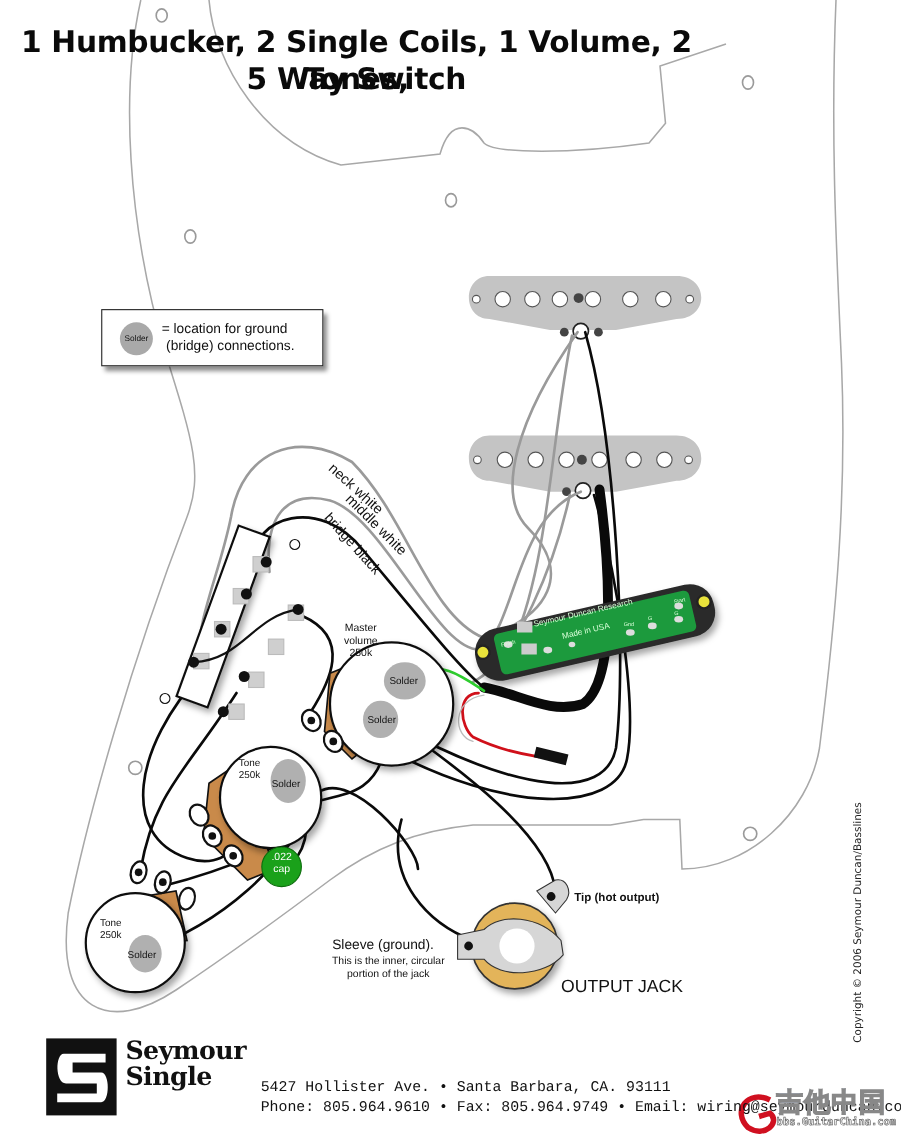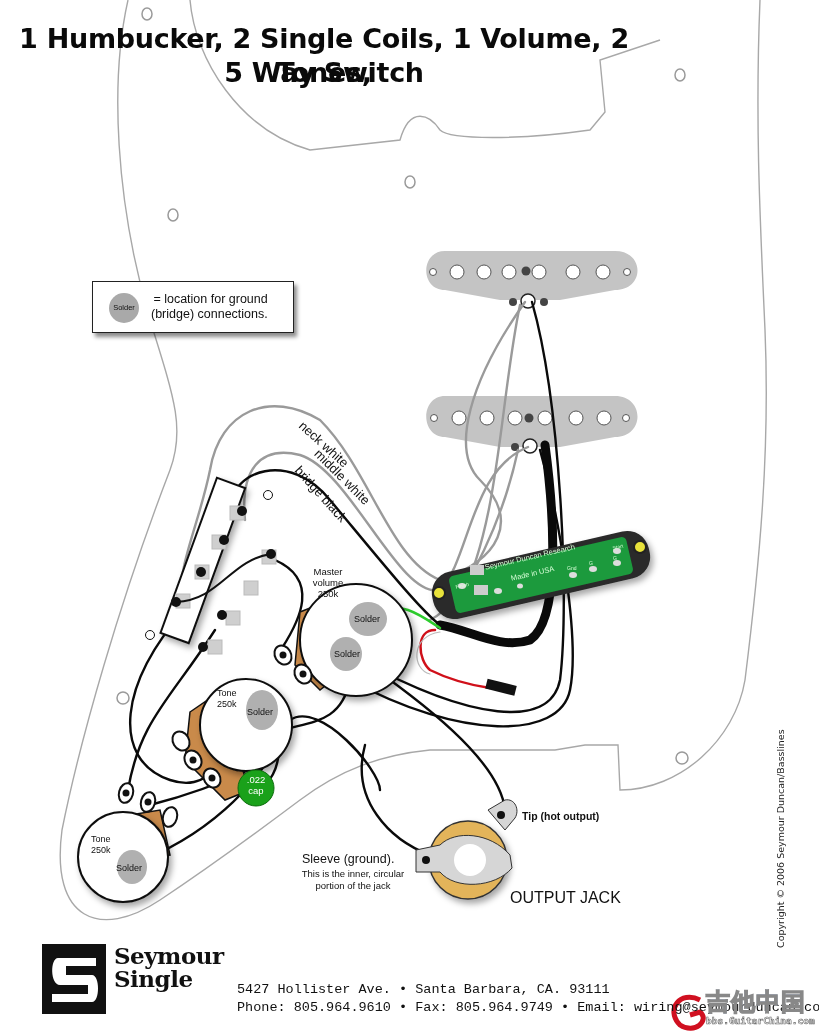--- a/index.html
+++ b/index.html
@@ -9,21 +9,21 @@
            font-family: "DejaVu Sans", sans-serif; font-weight: bold; font-size: 27px;
            letter-spacing: -0.3px; color: #0a0a0a; line-height: 34px; z-index: 5; }
   #title-line1 { top: 22px; }
   #title-line2 { top: 56px; }
   svg#diagram { position: absolute; left: 0; top: 0; }
   .lbl { position: absolute; font-family: "Liberation Sans", sans-serif; color: #111; z-index: 4; }
   .legend { position: absolute; left: 92px; top: 281px; width: 200px; height: 50px;
             border: 1.5px solid #222; background: #fff; box-shadow: 3px 4px 4px rgba(0,0,0,0.45); z-index: 4; }
   .legend .blob { position: absolute; left: 16px; top: 11px; width: 30px; height: 30px; border-radius: 50%;
                   background: #a9a9a9; font-size: 7.5px; line-height: 30px; text-align: center; color: #111; }
-  .legend .txt { position: absolute; left: 54px; top: 10px; font-size: 12.5px; line-height: 15px; text-align: right; }
+  .legend .txt { position: absolute; left: 54px; top: 10px; font-size: 12.5px; line-height: 15px; }
   .footer-addr { position: absolute; left: 237px; top: 981px; font-family: Liberation Mono, monospace;
                  font-size: 13.5px; line-height: 18px; color: #111; z-index: 4; white-space: nowrap; }
   .copyright { position: absolute; left: 775px; top: 948px; transform-origin: 0 0; transform: rotate(-90deg);
                font-family: "DejaVu Sans", sans-serif; font-size: 9.5px; white-space: nowrap; color: #222; z-index: 4; }
   .brand { position: absolute; left: 114px; top: 944px; font-family: "DejaVu Serif", serif; font-weight: bold;
            font-size: 23px; line-height: 23px; color: #111; z-index: 4; letter-spacing: -0.5px; }
   .watermark { position: absolute; left: 706px; top: 986px; z-index: 6; }
   .watermark .cn { font-family: "DejaVu Sans", sans-serif; font-weight: bold; font-size: 24px; color: #3b82f6;
                    -webkit-text-stroke: 1.2px #888; letter-spacing: 1px; }
   .watermark .url { font-family: "DejaVu Sans Mono", monospace; font-size: 9.5px; color: #fff;

